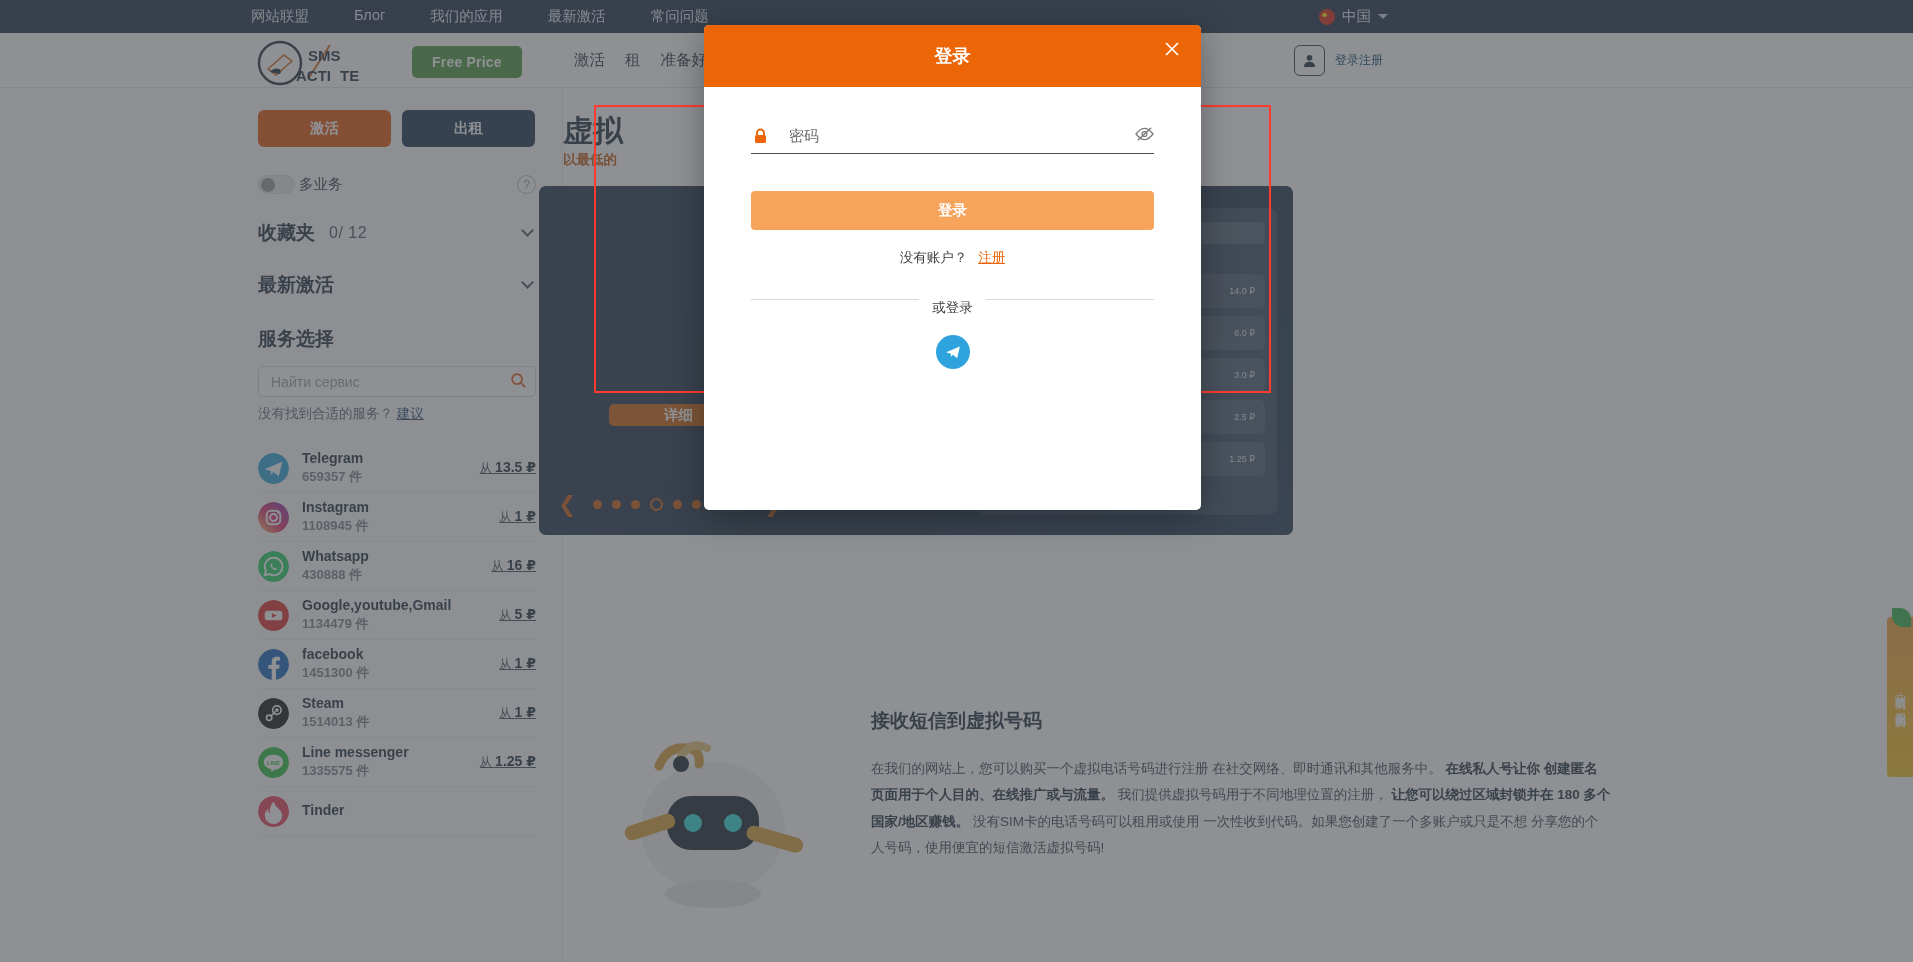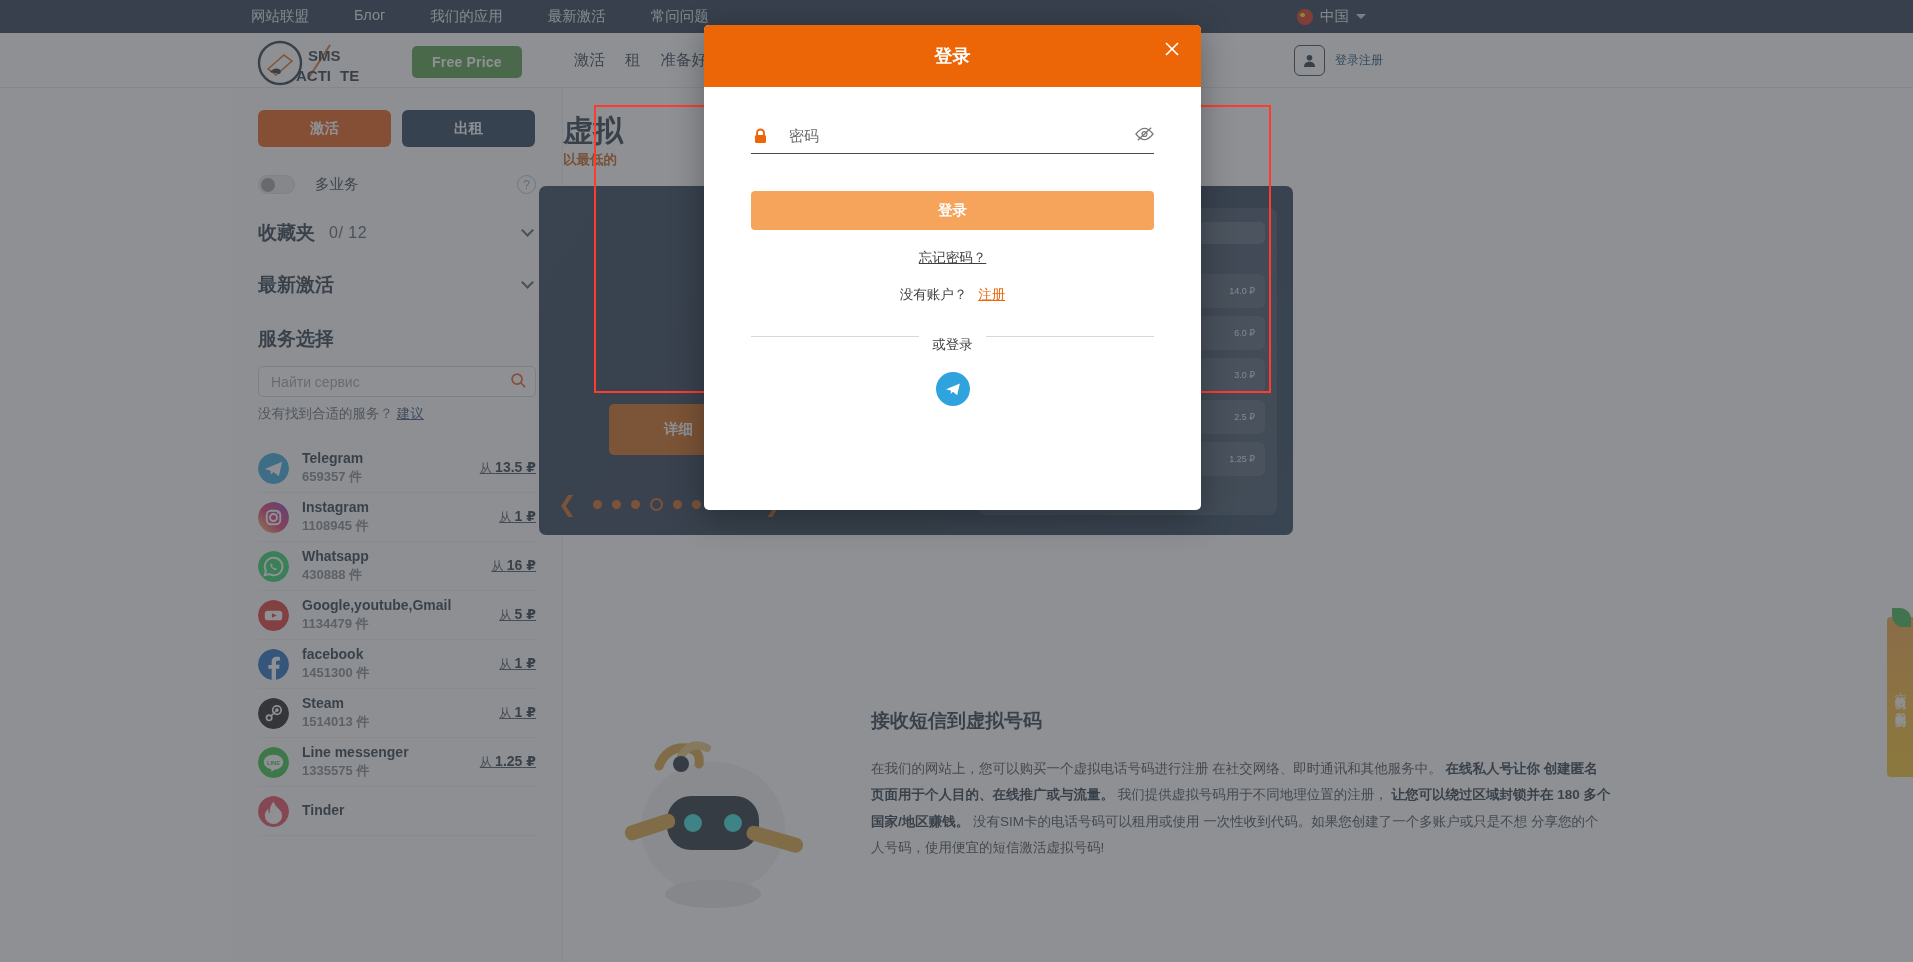--- a/index.html
+++ b/index.html
@@ -17,21 +17,21 @@
   .page { position: absolute; inset: 0; }
 
   
   .topbar {
     position: absolute; left: 0; top: 0; width: 1913px; height: 33px;
     background: #1b2f44; color: #d9dfe6;
     display: flex; align-items: center;
   }
   .topbar-links { display: flex; gap: 22px; margin-left: 228px; }
   .topbar-links a { color: #e3e8ee; font-size: 14.5px; text-decoration: none; white-space: nowrap; margin-left: 23px; }
-  .topbar-right { position: absolute; right: 547px; display: flex; align-items: center; gap: 7px; }
+  .topbar-right { position: absolute; right: 525px; display: flex; align-items: center; gap: 7px; }
   .flag {
     width: 16px; height: 16px; border-radius: 50%;
     background: radial-gradient(circle at 35% 38%, #ffde00 0 2.2px, rgba(0,0,0,0) 2.4px), #de2910;
     display: inline-block;
   }
   .topbar-right .cc { color: #e3e8ee; font-size: 14.5px; }
   .caret { width: 0; height: 0; border-left: 5px solid transparent; border-right: 5px solid transparent; border-top: 5px solid #cfd6de; }
 
   
   .header {
@@ -65,21 +65,21 @@
     background: #fbfbfb; border-right: 1px solid #ececec; padding: 22px 26px 0 26px;
   }
   .tabrow { display: flex; gap: 11px; }
   .tabbtn {
     width: 133px; height: 37px; border-radius: 6px; border: none; cursor: pointer;
     font-size: 14.5px; font-weight: bold; color: #fff;
   }
   .tabbtn.active { background: #e8560d; }
   .tabbtn.inactive { background: #1b3350; }
 
-  .toggle-row { display: flex; align-items: center; gap: 20px; margin-top: 28px; position: relative; }
+  .toggle-row { display: flex; align-items: center; gap: 4px; margin-top: 28px; position: relative; }
   .toggle {
     width: 37px; height: 19px; border-radius: 10px; background: #e6e6e6; position: relative; cursor: pointer;
     border: 1px solid #dadada;
   }
   .toggle .knob { position: absolute; left: 2px; top: 2px; width: 14px; height: 14px; border-radius: 50%; background: #9a9a9a; }
   .toggle-label { font-size: 14.5px; color: #2b3a4a; }
   .help-circle {
     position: absolute; right: 0; top: 0; width: 19px; height: 19px; border-radius: 50%;
     border: 1.3px solid #b9c0c8; color: #9aa3ad; font-size: 12px;
     display: flex; align-items: center; justify-content: center; cursor: pointer;
@@ -118,21 +118,21 @@
   .main { position: absolute; left: 563px; top: 0; width: 1350px; height: 874px; padding: 22px 0 0 0; }
   .h1 { position: absolute; left: 0; top: 23px; font-size: 30px; font-weight: bold; color: #1f2d3d; }
   .sub { position: absolute; left: 0; top: 63px; font-size: 13.5px; font-weight: bold; color: #c25a12; }
 
   .banner {
     position: absolute; left: -24px; top: 98px; width: 754px; height: 349px;
     background: linear-gradient(120deg, #22374f 0%, #1e3047 55%, #223a55 100%);
     border-radius: 7px; overflow: hidden;
   }
   .banner-btn {
-    position: absolute; left: 70px; top: 218px; width: 139px; height: 51px;
+    position: absolute; left: 70px; top: 218px; width: 139px; height: 22px;
     background: #d0620f; color: #fff; border: none; border-radius: 5px;
     font-size: 14.5px; font-weight: bold; cursor: pointer;
   }
   .dots { position: absolute; left: 54px; bottom: 24px; display: flex; align-items: center; gap: 10px; }
   .dot { width: 9px; height: 9px; border-radius: 50%; background: #cf5e10; }
   .dot.current { width: 13px; height: 13px; background: transparent; border: 2px solid #cf5e10; }
   .arw { color: #cf5e10; font-size: 22px; line-height: 1; cursor: pointer; user-select: none; }
   .arw.left { position: absolute; left: 19px; bottom: 19px; }
   .arw.right { position: absolute; left: 225px; bottom: 19px; }
 
@@ -615,23 +615,20 @@
           <svg width="19" height="16" viewBox="0 0 20 16">
               <path d="M1 8 q5 -6 9 -6 q4 0 9 6 q-5 6 -9 6 q-4 0 -9 -6 z" fill="none" stroke="#7a7a7a" stroke-width="1.3"></path>
               <circle cx="10" cy="8" r="2.6" fill="none" stroke="#7a7a7a" stroke-width="1.3"></circle>
               <line x1="3" y1="14.5" x2="17" y2="1.5" stroke="#7a7a7a" stroke-width="1.4"></line>
             </svg>
         </span>
       </div>
 
       <button class="submit">登录</button>
 
-      <div class="forgot">
-        <a href="#">忘记密码？</a>
-      </div>
 
       <div class="noacct">
         <span>没有账户？</span>
         <a href="#">注册</a>
       </div>
 
       <div class="orrow">
         <span class="line"></span>
         <span class="ortx">或登录</span>
         <span class="line"></span>

